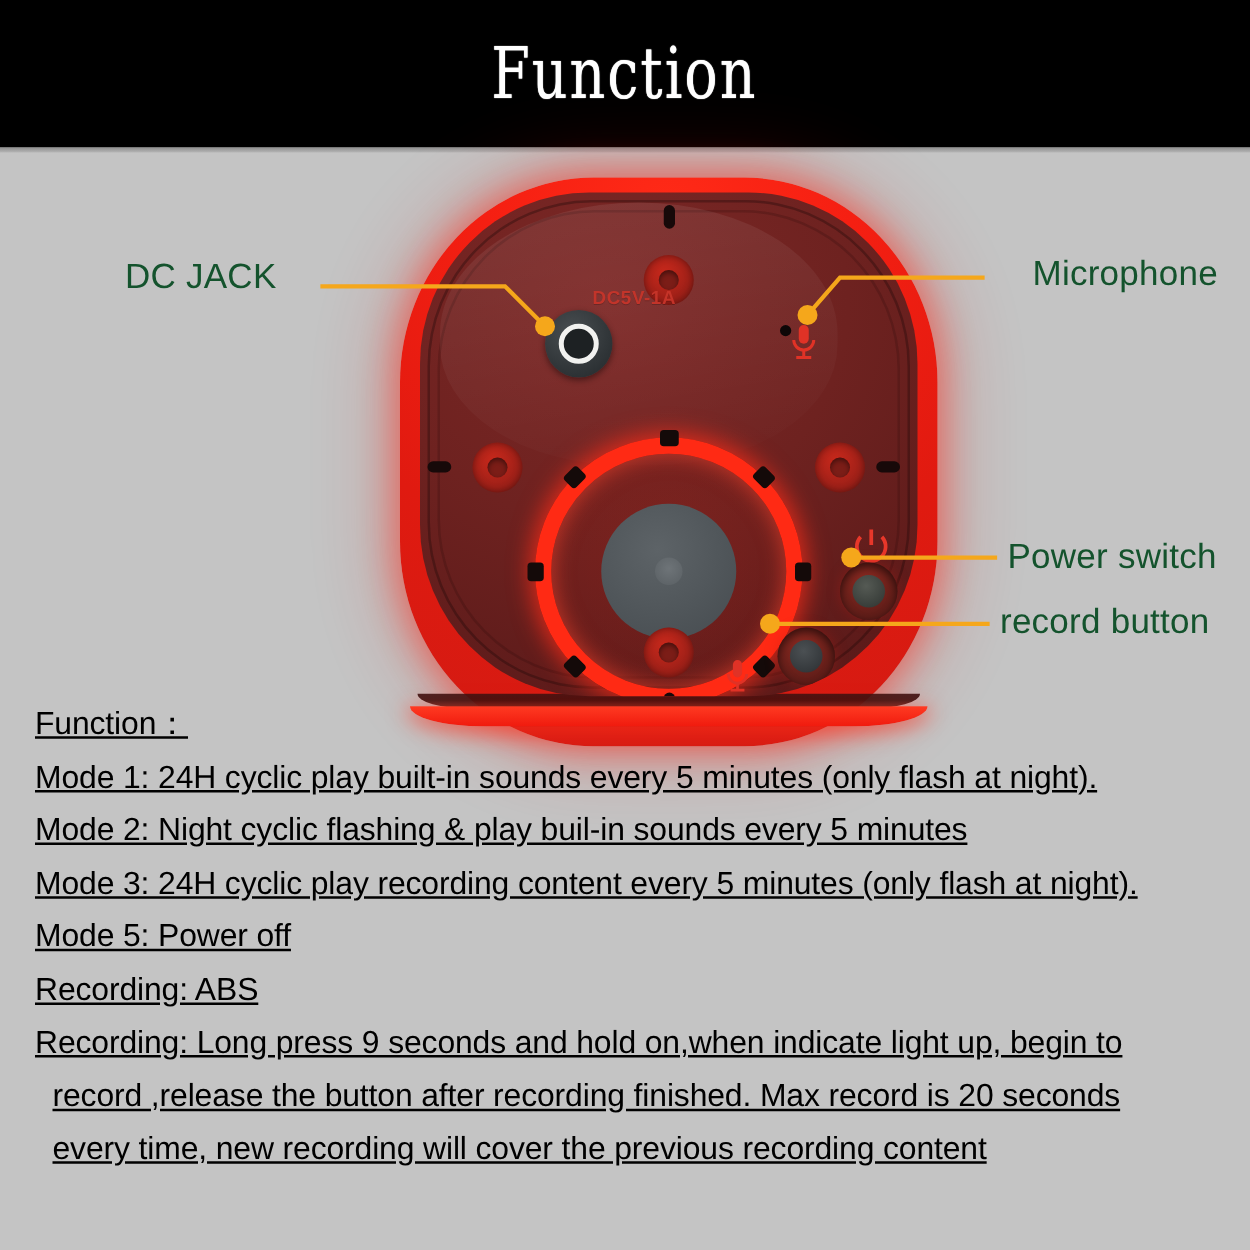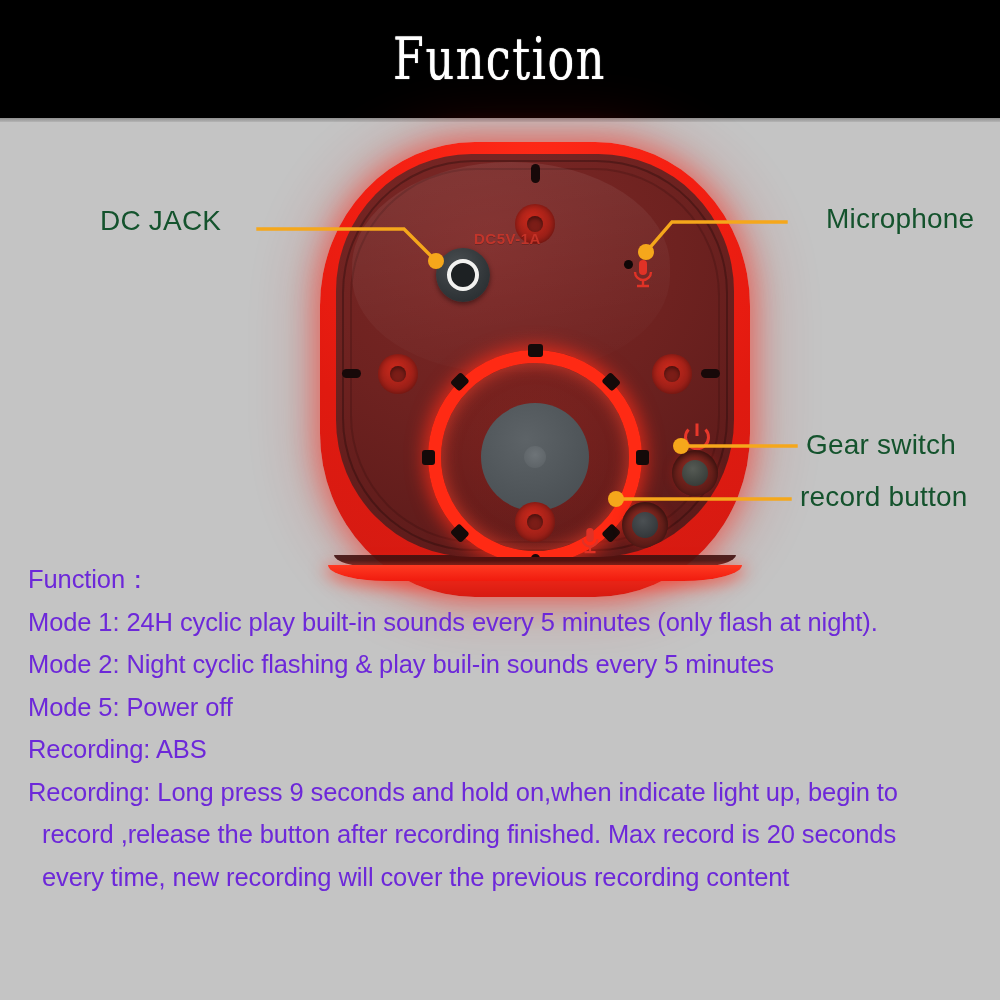--- a/index.html
+++ b/index.html
@@ -249,21 +249,22 @@
     position: absolute; left: 0; top: 0;
     width: 1000px; height: 1000px;
     pointer-events: none;
   }
 
   
   #body-text {
     position: absolute;
     left: 28px; top: 558px;
     width: 968px;
-    color: #6d28d9;
+    color: #000000;
+    text-decoration: underline;
   }
   .body-line {
     font-size: 25.5px;
     line-height: 42.5px;
     white-space: nowrap;
     letter-spacing: -0.1px;
   }
   .body-line.indent { text-indent: 14px; }
 </style>
 </head>
@@ -371,27 +372,28 @@
     <g fill="#f5a71b">
       <circle cx="436" cy="261" r="8"></circle>
       <circle cx="646" cy="252" r="8"></circle>
       <circle cx="681" cy="446" r="8"></circle>
       <circle cx="616" cy="499" r="8"></circle>
     </g>
   </svg>
 
   <div class="callout-label" id="label-dc-jack">DC JACK</div>
   <div class="callout-label" id="label-microphone">Microphone</div>
-  <div class="callout-label" id="label-gear">Gear switch</div>
+  <div class="callout-label" id="label-gear">Power switch</div>
   <div class="callout-label" id="label-record">record button</div>
 
   <div id="body-text">
     <div class="body-line">Function：</div>
     <div class="body-line">Mode 1: 24H cyclic play built-in sounds every 5 minutes (only flash at night).</div>
     <div class="body-line">Mode 2: Night cyclic flashing &amp; play buil-in sounds every 5 minutes</div>
+    <div class="body-line">Mode 3: 24H cyclic play recording content every 5 minutes (only flash at night).</div>
     <div class="body-line">Mode 5: Power off</div>
     <div class="body-line">Recording: ABS</div>
     <div class="body-line">Recording: Long press 9 seconds and hold on,when indicate light up, begin to</div>
     <div class="body-line indent">record ,release the button after recording finished. Max record is 20 seconds</div>
     <div class="body-line indent">every time, new recording will cover the previous recording content</div>
   </div>
 
 </div>
 
 </body></html>

